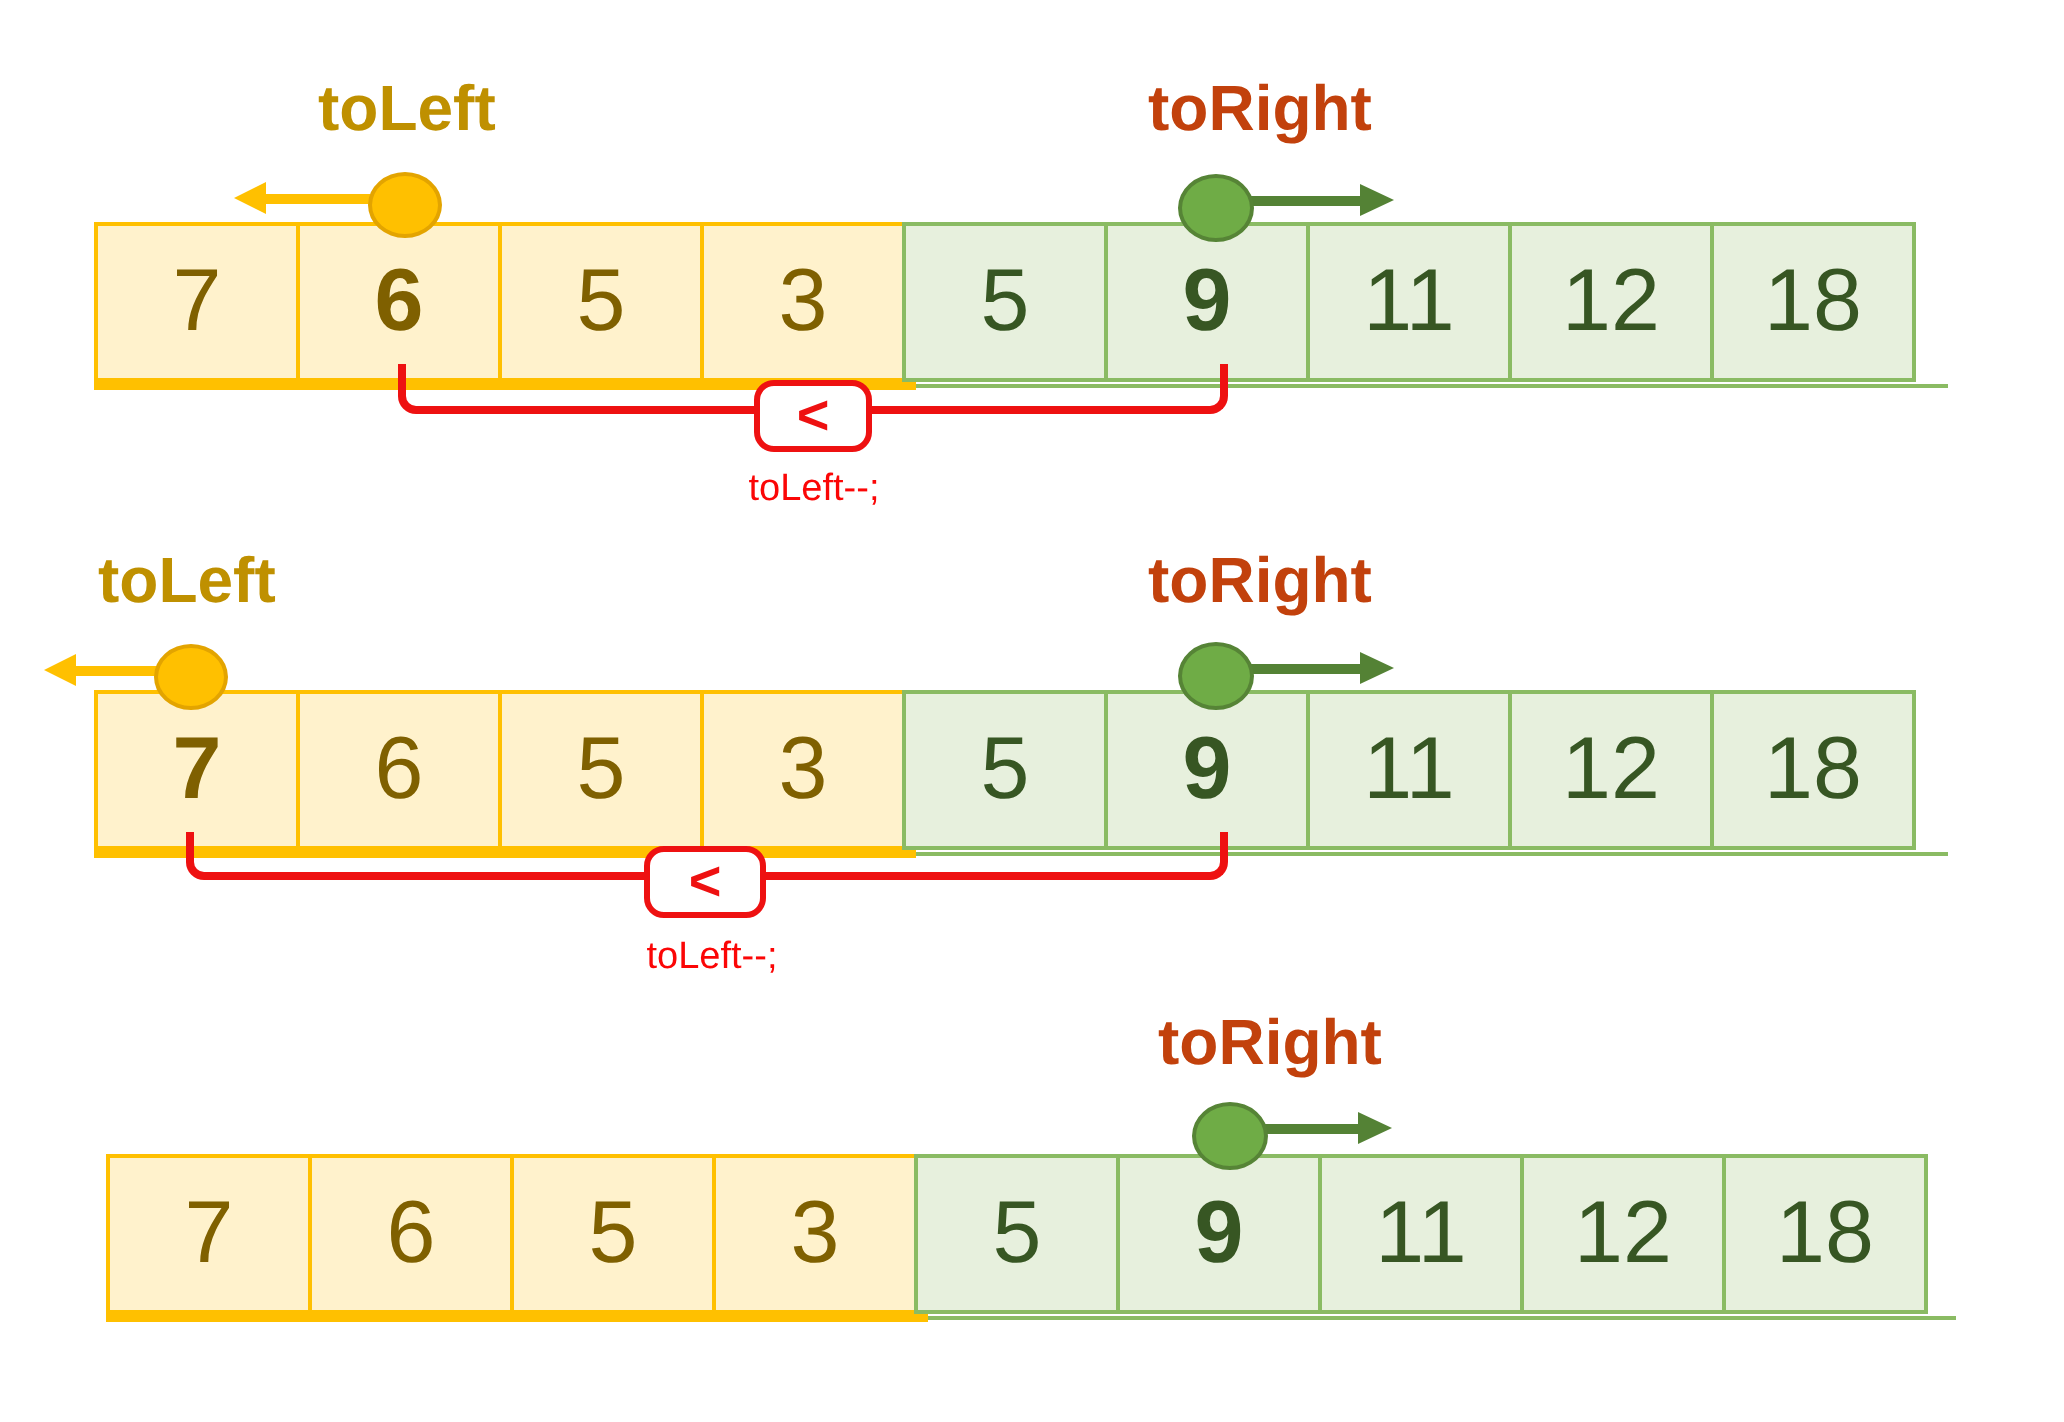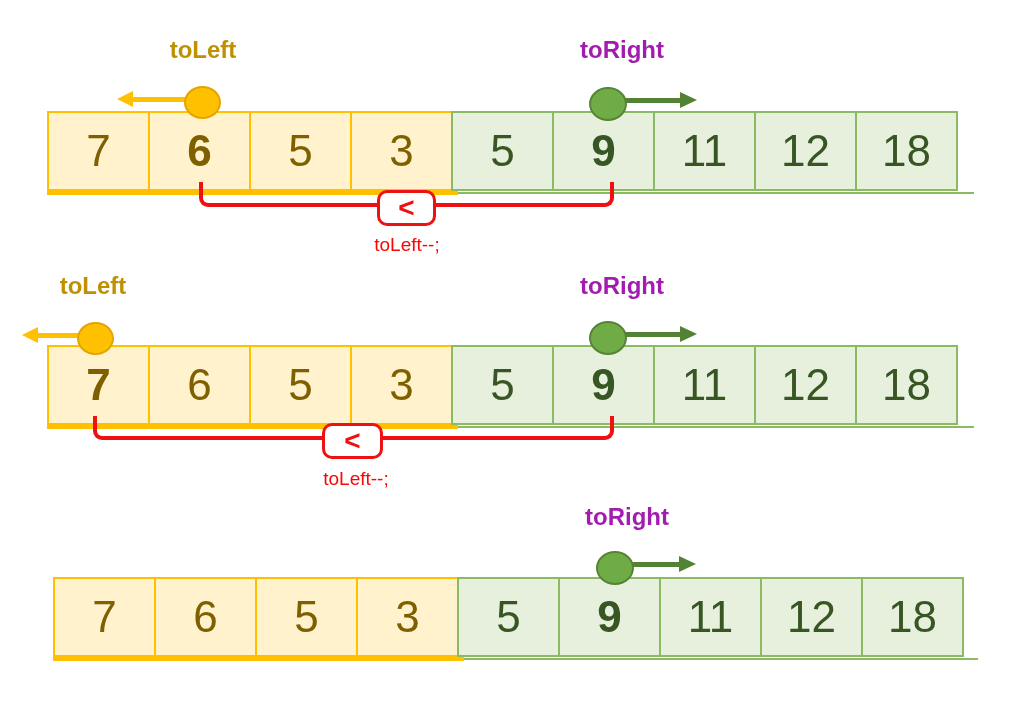--- a/index.html
+++ b/index.html
@@ -2,23 +2,23 @@
 <html><head>
 <meta charset="utf-8">
 <style>
   html,body{margin:0;padding:0;background:#ffffff;}
   .canvas{
     position:relative;width:1032px;height:711px;background:#ffffff;overflow:hidden;
     font-family:"Liberation Sans", sans-serif;
   }
   .abs{position:absolute;}
   
-  .ptr-label{position:absolute;font-size:24px;font-weight:bold;text-align:center;white-space:nowrap;}
+  .ptr-label{position:absolute;font-size:32px;font-weight:bold;text-align:center;white-space:nowrap;}
   .ptr-label.yellow{color:#BF9000;}
-  .ptr-label.green{color:#a21caf;}
+  .ptr-label.green{color:#c2410c;}
   
   .dot{position:absolute;border-radius:50%;box-sizing:border-box;z-index:5;}
   .dot.yellow{width:37px;height:33px;background:#FFC000;border:2px solid #E3A400;}
   .dot.green{width:38px;height:34px;background:#6FAC46;border:2px solid #568436;}
   
   .shaft{position:absolute;height:5px;z-index:4;}
   .shaft.yellow{background:#FFC000;}
   .shaft.green{background:#548235;}
   .head{position:absolute;width:0;height:0;border-top:8px solid transparent;border-bottom:8px solid transparent;z-index:4;}
   .head.left.yellow{border-right:16px solid #FFC000;}

